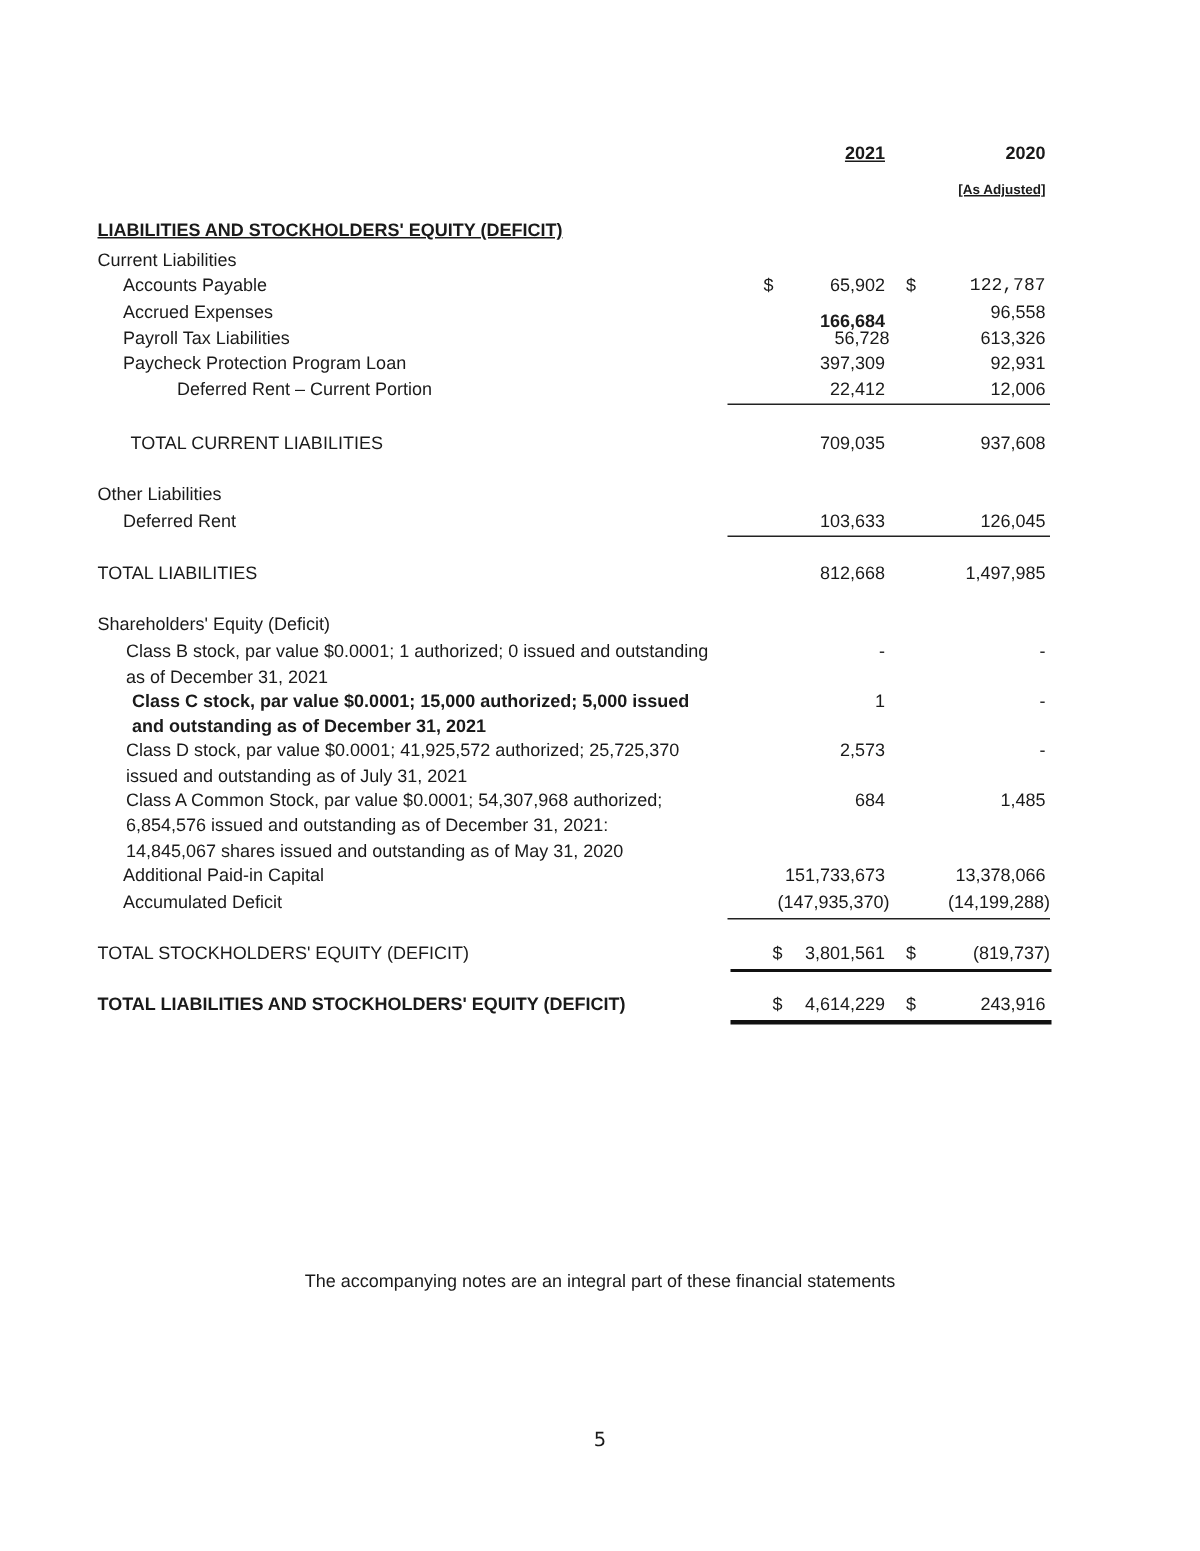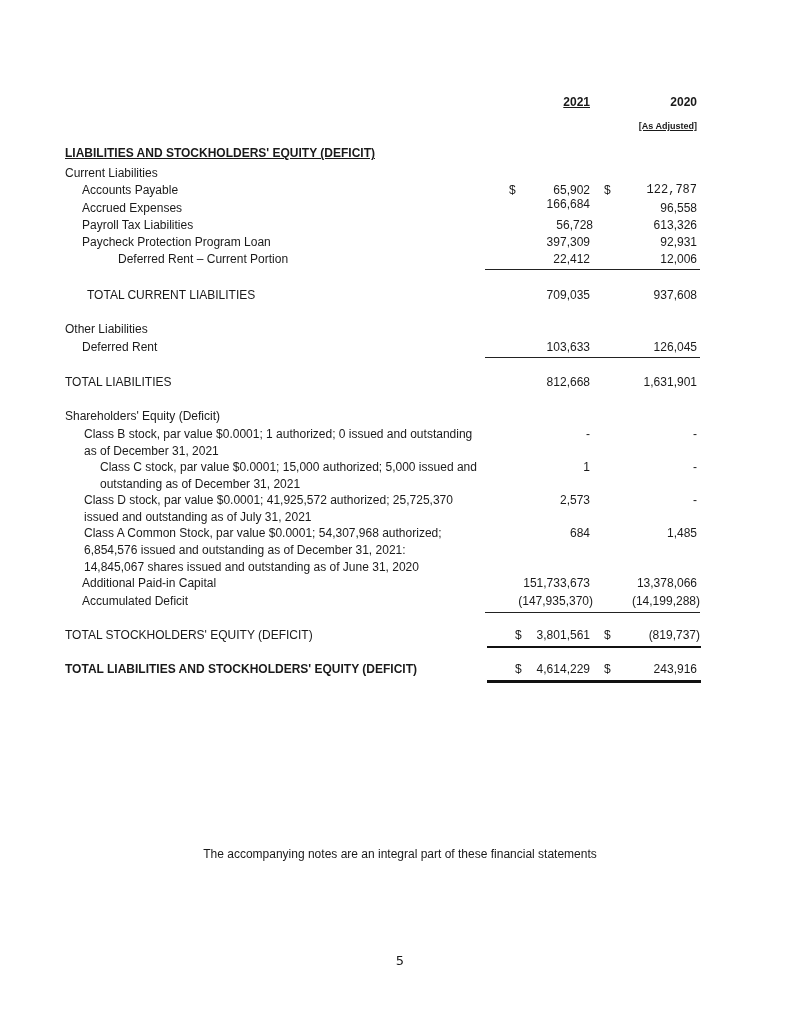--- a/index.html
+++ b/index.html
@@ -37,21 +37,21 @@
 
 <div>
   <div class="abs ind" style="top:183px;">Accounts Payable</div>
   <div class="abs d1" style="top:183px;">$</div>
   <div class="abs c1" style="top:183px;">65,902</div>
   <div class="abs d2" style="top:183px;">$</div>
   <div class="abs c2" style="top:183px;font-family:Liberation Mono, monospace;">122,787</div>
 </div>
 <div>
   <div class="abs ind" style="top:201px;">Accrued Expenses</div>
-  <div class="abs c1" style="top:197px;">166,684</div>
+  <div class="abs c1" style="top:207px;font-weight:bold;">166,684</div>
   <div class="abs c2" style="top:201px;">96,558</div>
 </div>
 <div>
   <div class="abs ind" style="top:218px;">Payroll Tax Liabilities</div>
   <div class="abs c1" style="top:218px; right:207px;">56,728</div>
   <div class="abs c2" style="top:218px;">613,326</div>
 </div>
 <div>
   <div class="abs ind" style="top:235px;">Paycheck Protection Program Loan</div>
   <div class="abs c1" style="top:235px;">397,309</div>
@@ -74,43 +74,43 @@
 <div>
   <div class="abs ind" style="top:340px;">Deferred Rent</div>
   <div class="abs c1" style="top:340px;">103,633</div>
   <div class="abs c2" style="top:340px;">126,045</div>
 </div>
 <div class="rule" style="top:357px; left:485px; width:215px;"></div>
 
 <div>
   <div class="abs lbl" style="top:375px;">TOTAL LIABILITIES</div>
   <div class="abs c1" style="top:375px;">812,668</div>
-  <div class="abs c2" style="top:375px;">1,631,901</div>
+  <div class="abs c2" style="top:375px;">1,497,985</div>
 </div>
 
 <div class="abs lbl" style="top:409px;">Shareholders' Equity (Deficit)</div>
 
 <div>
   <div class="abs ind wrap" style="top:426px; left:84px;">Class B stock, par value $0.0001; 1 authorized; 0 issued and outstanding as of December 31, 2021</div>
   <div class="abs c1" style="top:427px;">-</div>
   <div class="abs c2" style="top:427px;">-</div>
 </div>
 <div>
-  <div class="abs ind wrap" style="top:459px; left:100px;">Class C stock, par value $0.0001; 15,000 authorized; 5,000 issued and outstanding as of December 31, 2021</div>
+  <div class="abs ind wrap" style="top:459px; left:88px;font-weight:bold;">Class C stock, par value $0.0001; 15,000 authorized; 5,000 issued and outstanding as of December 31, 2021</div>
   <div class="abs c1" style="top:460px;">1</div>
   <div class="abs c2" style="top:460px;">-</div>
 </div>
 <div>
   <div class="abs ind wrap" style="top:492px; left:84px;">Class D stock, par value $0.0001; 41,925,572 authorized; 25,725,370 issued and outstanding as of July 31, 2021</div>
   <div class="abs c1" style="top:493px;">2,573</div>
   <div class="abs c2" style="top:493px;">-</div>
 </div>
 <div>
   <div class="abs ind wrap" style="top:525px; left:84px;">Class A Common Stock, par value $0.0001; 54,307,968 authorized; 6,854,576 issued and outstanding as of December 31, 2021:</div>
-  <div class="abs ind" style="top:560px; left:84px;">14,845,067 shares issued and outstanding as of June 31, 2020</div>
+  <div class="abs ind" style="top:560px; left:84px;">14,845,067 shares issued and outstanding as of May 31, 2020</div>
   <div class="abs c1" style="top:526px;">684</div>
   <div class="abs c2" style="top:526px;">1,485</div>
 </div>
 <div>
   <div class="abs ind" style="top:576px;">Additional Paid-in Capital</div>
   <div class="abs c1" style="top:576px;">151,733,673</div>
   <div class="abs c2" style="top:576px;">13,378,066</div>
 </div>
 <div>
   <div class="abs ind" style="top:594px;">Accumulated Deficit</div>

